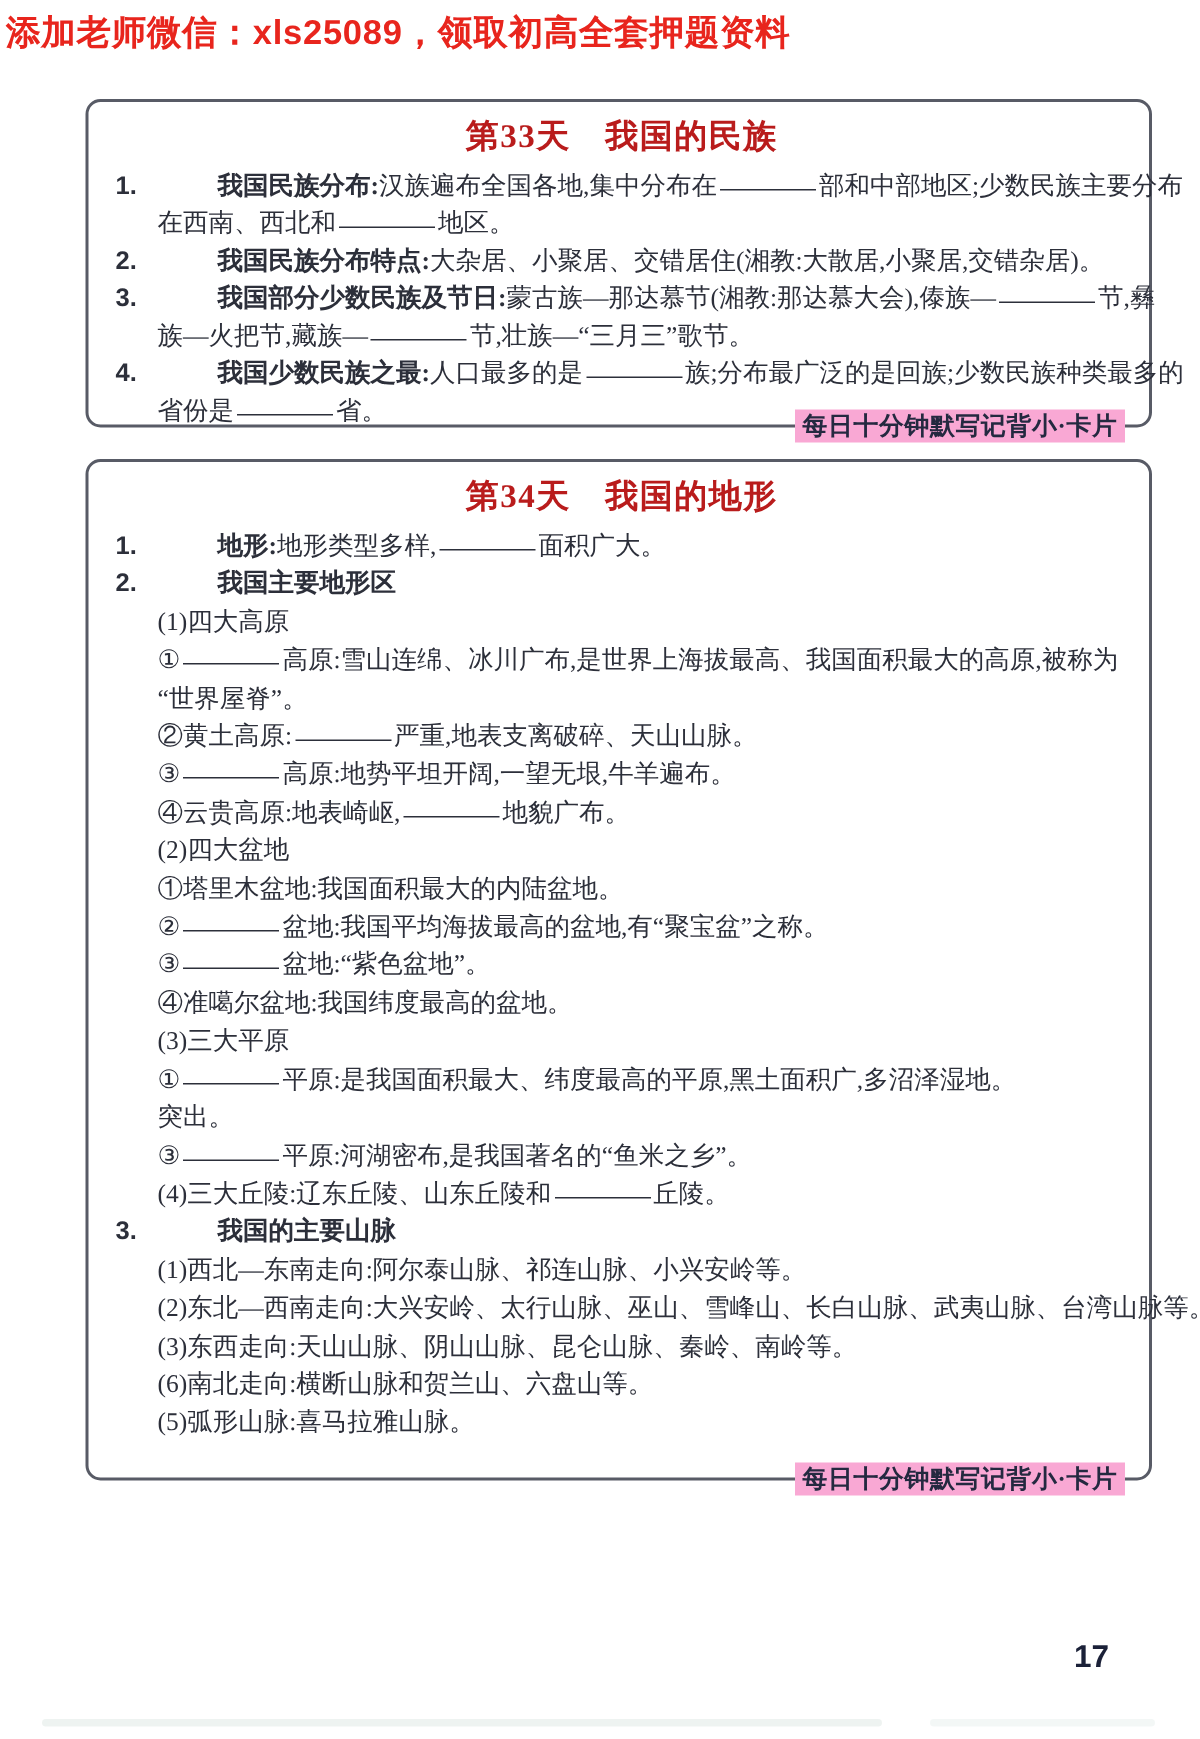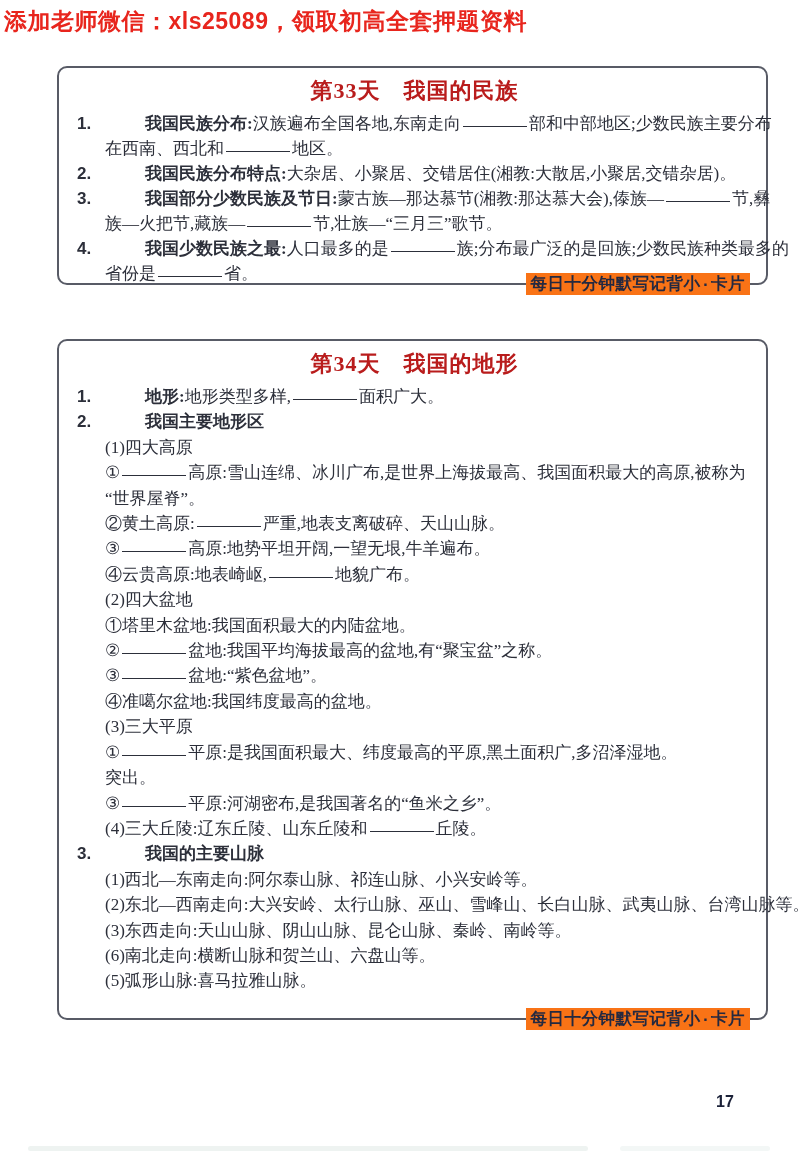--- a/index.html
+++ b/index.html
@@ -13,21 +13,21 @@
     font-family:Liberation Sans, sans-serif;
     font-weight:bold; font-size:23px; letter-spacing:0.5px;
     color:#e8251d; white-space:nowrap;
   }
   .card {
     position:absolute; left:57px; width:711px; box-sizing:border-box;
     border:2px solid #585b66; border-radius:10px; background:#fff;
     padding:6px 12px 10px 16px;
   }
   #card-33 { top:66px;  height:219px; }
-  #card-34 { top:339px; height:681px; }
+  #card-34 { top:306px; height:681px; }
   .card-title {
     text-align:center; font-size:22px; font-weight:bold;
     color:#b91c1c; margin:2px 0 5px 0; letter-spacing:1px;
   }
   .line {
     position:relative; padding-left:30px;
     font-size:17px; color:#2c2f3a; white-space:nowrap;
   }
   #card-33 .line { line-height:25px; }
   #card-34 .line { line-height:25.4px; }
@@ -36,45 +36,45 @@
     font-family:"Liberation Sans", sans-serif;
   }
   .seg-b { font-weight:bold; font-family:Liberation Serif, serif;margin-left:40px; }
   .blank {
     display:inline-block; width:64px; height:2px;
     border-bottom:1.5px solid #2c2f3a;
     vertical-align:baseline; margin:0 2px 2px 2px;
   }
   .card-footer {
     position:absolute; right:16px; bottom:-12px;
-    background:#f97316; padding:0 5px;
-    font-family:Liberation Mono, monospace;
+    background:#f9a8d4; padding:0 5px;
+    font-family:Liberation Serif, serif;
     font-weight:bold; font-size:16.5px; color:#242940;
     letter-spacing:0.5px;
   }
   .page-number {
     position:absolute; left:716px; top:1093px;
     font-family:"Liberation Sans", sans-serif;
-    font-weight:bold; font-size:16px; color:#1b2138;
+    font-weight:bold; font-size:21px; color:#1b2138;
   }
   .scan-smudge {
     position:absolute; left:28px; top:1146px; width:560px; height:5px;
     background:rgba(120,165,150,0.13); border-radius:3px;
   }
   .scan-smudge.right { left:620px; width:150px; background:rgba(120,165,150,0.09); }
 </style>
 </head>
 <body>
 
 <div class="watermark">添加老师微信：xls25089，领取初高全套押题资料</div>
 
 <section class="card" id="card-33">
   <h2 class="card-title">第33天　我国的民族</h2>
   <div class="card-body">
-      <div class="line item"><span class="num">1.</span><span class="seg-b">我国民族分布:</span><span class="seg-r">汉族遍布全国各地,东南走向</span><span class="blank"></span><span class="seg-r">部和中部地区;少数民族主要分布</span></div>
+      <div class="line item"><span class="num">1.</span><span class="seg-b">我国民族分布:</span><span class="seg-r">汉族遍布全国各地,集中分布在</span><span class="blank"></span><span class="seg-r">部和中部地区;少数民族主要分布</span></div>
       <div class="line cont"><span class="seg-r">在西南、西北和</span><span class="blank"></span><span class="seg-r">地区。</span></div>
       <div class="line item"><span class="num">2.</span><span class="seg-b">我国民族分布特点:</span><span class="seg-r">大杂居、小聚居、交错居住(湘教:大散居,小聚居,交错杂居)。</span></div>
       <div class="line item"><span class="num">3.</span><span class="seg-b">我国部分少数民族及节日:</span><span class="seg-r">蒙古族—那达慕节(湘教:那达慕大会),傣族—</span><span class="blank"></span><span class="seg-r">节,彝</span></div>
       <div class="line cont"><span class="seg-r">族—火把节,藏族—</span><span class="blank"></span><span class="seg-r">节,壮族—“三月三”歌节。</span></div>
       <div class="line item"><span class="num">4.</span><span class="seg-b">我国少数民族之最:</span><span class="seg-r">人口最多的是</span><span class="blank"></span><span class="seg-r">族;分布最广泛的是回族;少数民族种类最多的</span></div>
       <div class="line cont"><span class="seg-r">省份是</span><span class="blank"></span><span class="seg-r">省。</span></div>
     </div>
   <span class="card-footer">每日十分钟默写记背小·卡片</span>
 </section>
 

